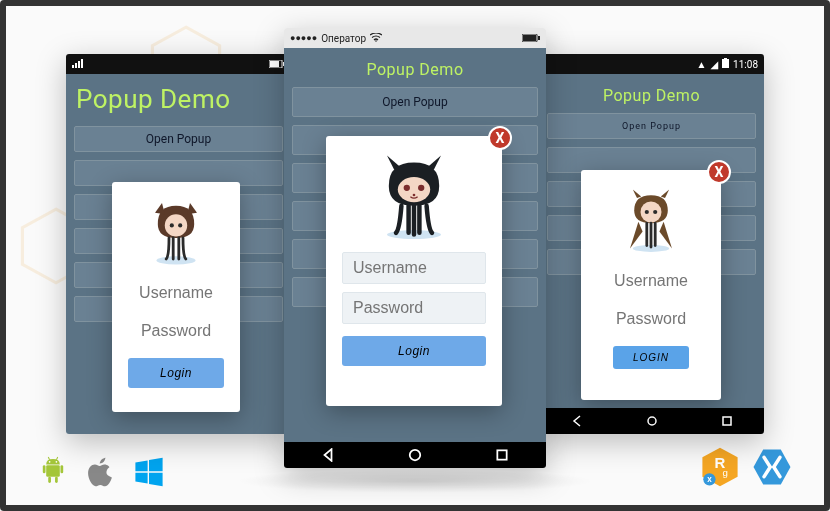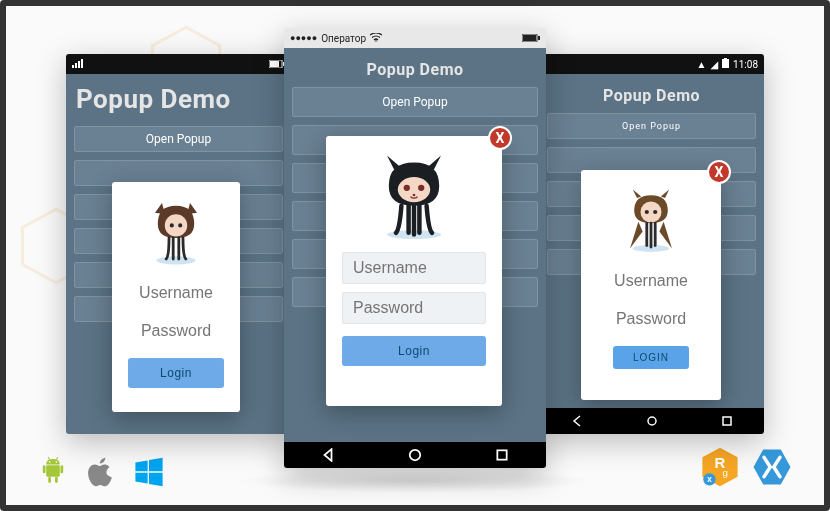--- a/index.html
+++ b/index.html
@@ -56,31 +56,31 @@
     display: flex;
     flex-direction: column;
     padding: 6px 8px 10px;
     position: relative;
   }
   .phone-right .app-surface,
   .phone-center .app-surface { height: calc(100% - 20px - 26px); } 
   .phone-left .app-surface { height: calc(100% - 20px); }
 
   .app-title {
-    color: #e5e5e5;
-    font-weight: 700;
+    color: #bef264;
+    font-weight: 400;
     font-size: 26px;
     padding: 4px 2px 8px;
     letter-spacing: 0.5px;
   }
   .phone-center .app-title, .phone-right .app-title { font-size: 16px; text-align:center; padding: 6px 0 4px; }
 
   .menu-btn {
     background: #6a8193;
-    color: #ffffff;
+    color: #0f172a;
     border: 1px solid #80939f;
     height: 26px;
     margin: 4px 0;
     font-size: 12px;
     display: flex;
     align-items: center;
     justify-content: center;
     border-radius: 2px;
   }
   .phone-center .menu-btn { height: 30px; }
@@ -140,25 +140,26 @@
     text-align: left;
     padding-left: 10px;
   }
   .phone-right .field { color: #5b7385; }
 
   .login-btn {
     width: 100%;
     margin-top: 8px;
     padding: 8px 0;
     background: #6ea9e8;
-    color: #0c4a6e;
+    color: #000000;
     border: none;
     border-radius: 3px;
     font-size: 12px;
     letter-spacing: 0.5px;
+    font-style: italic;
   }
   .phone-right .login-btn {
     background: #5aa3e8;
     width: 70%;
     font-size: 10px;
     letter-spacing: 1px;
     padding: 6px 0;
   }
 
   .android-nav {

